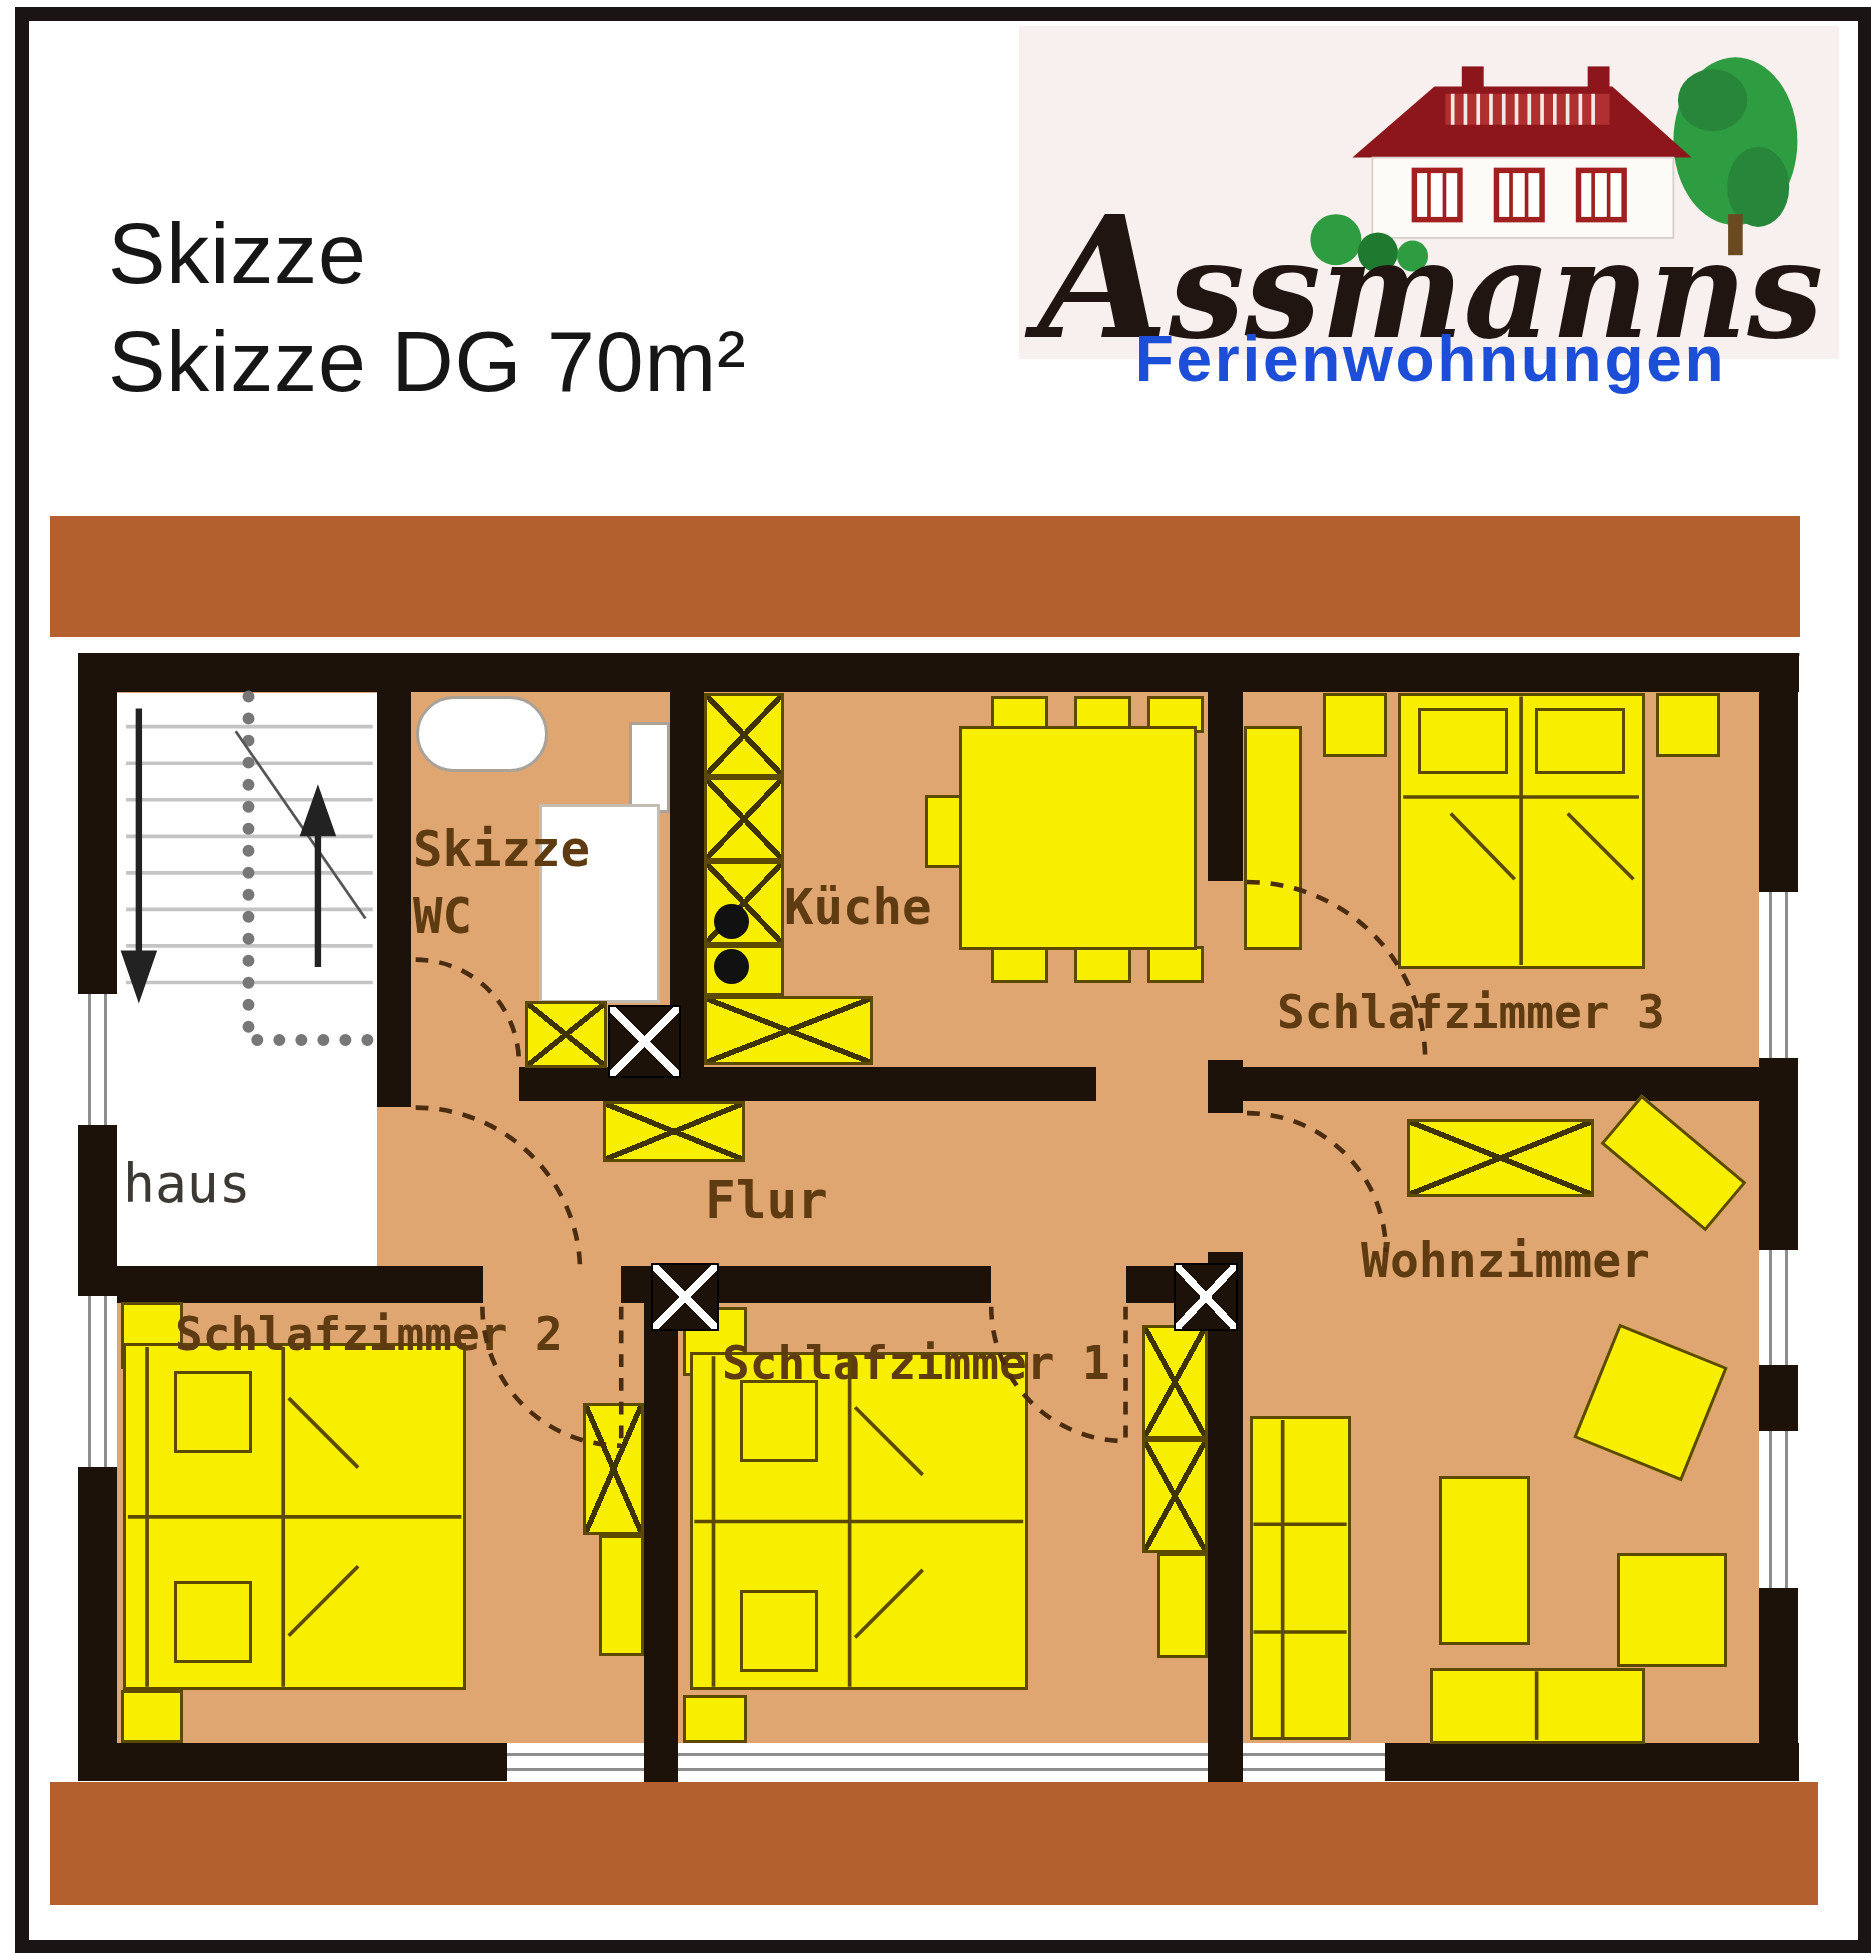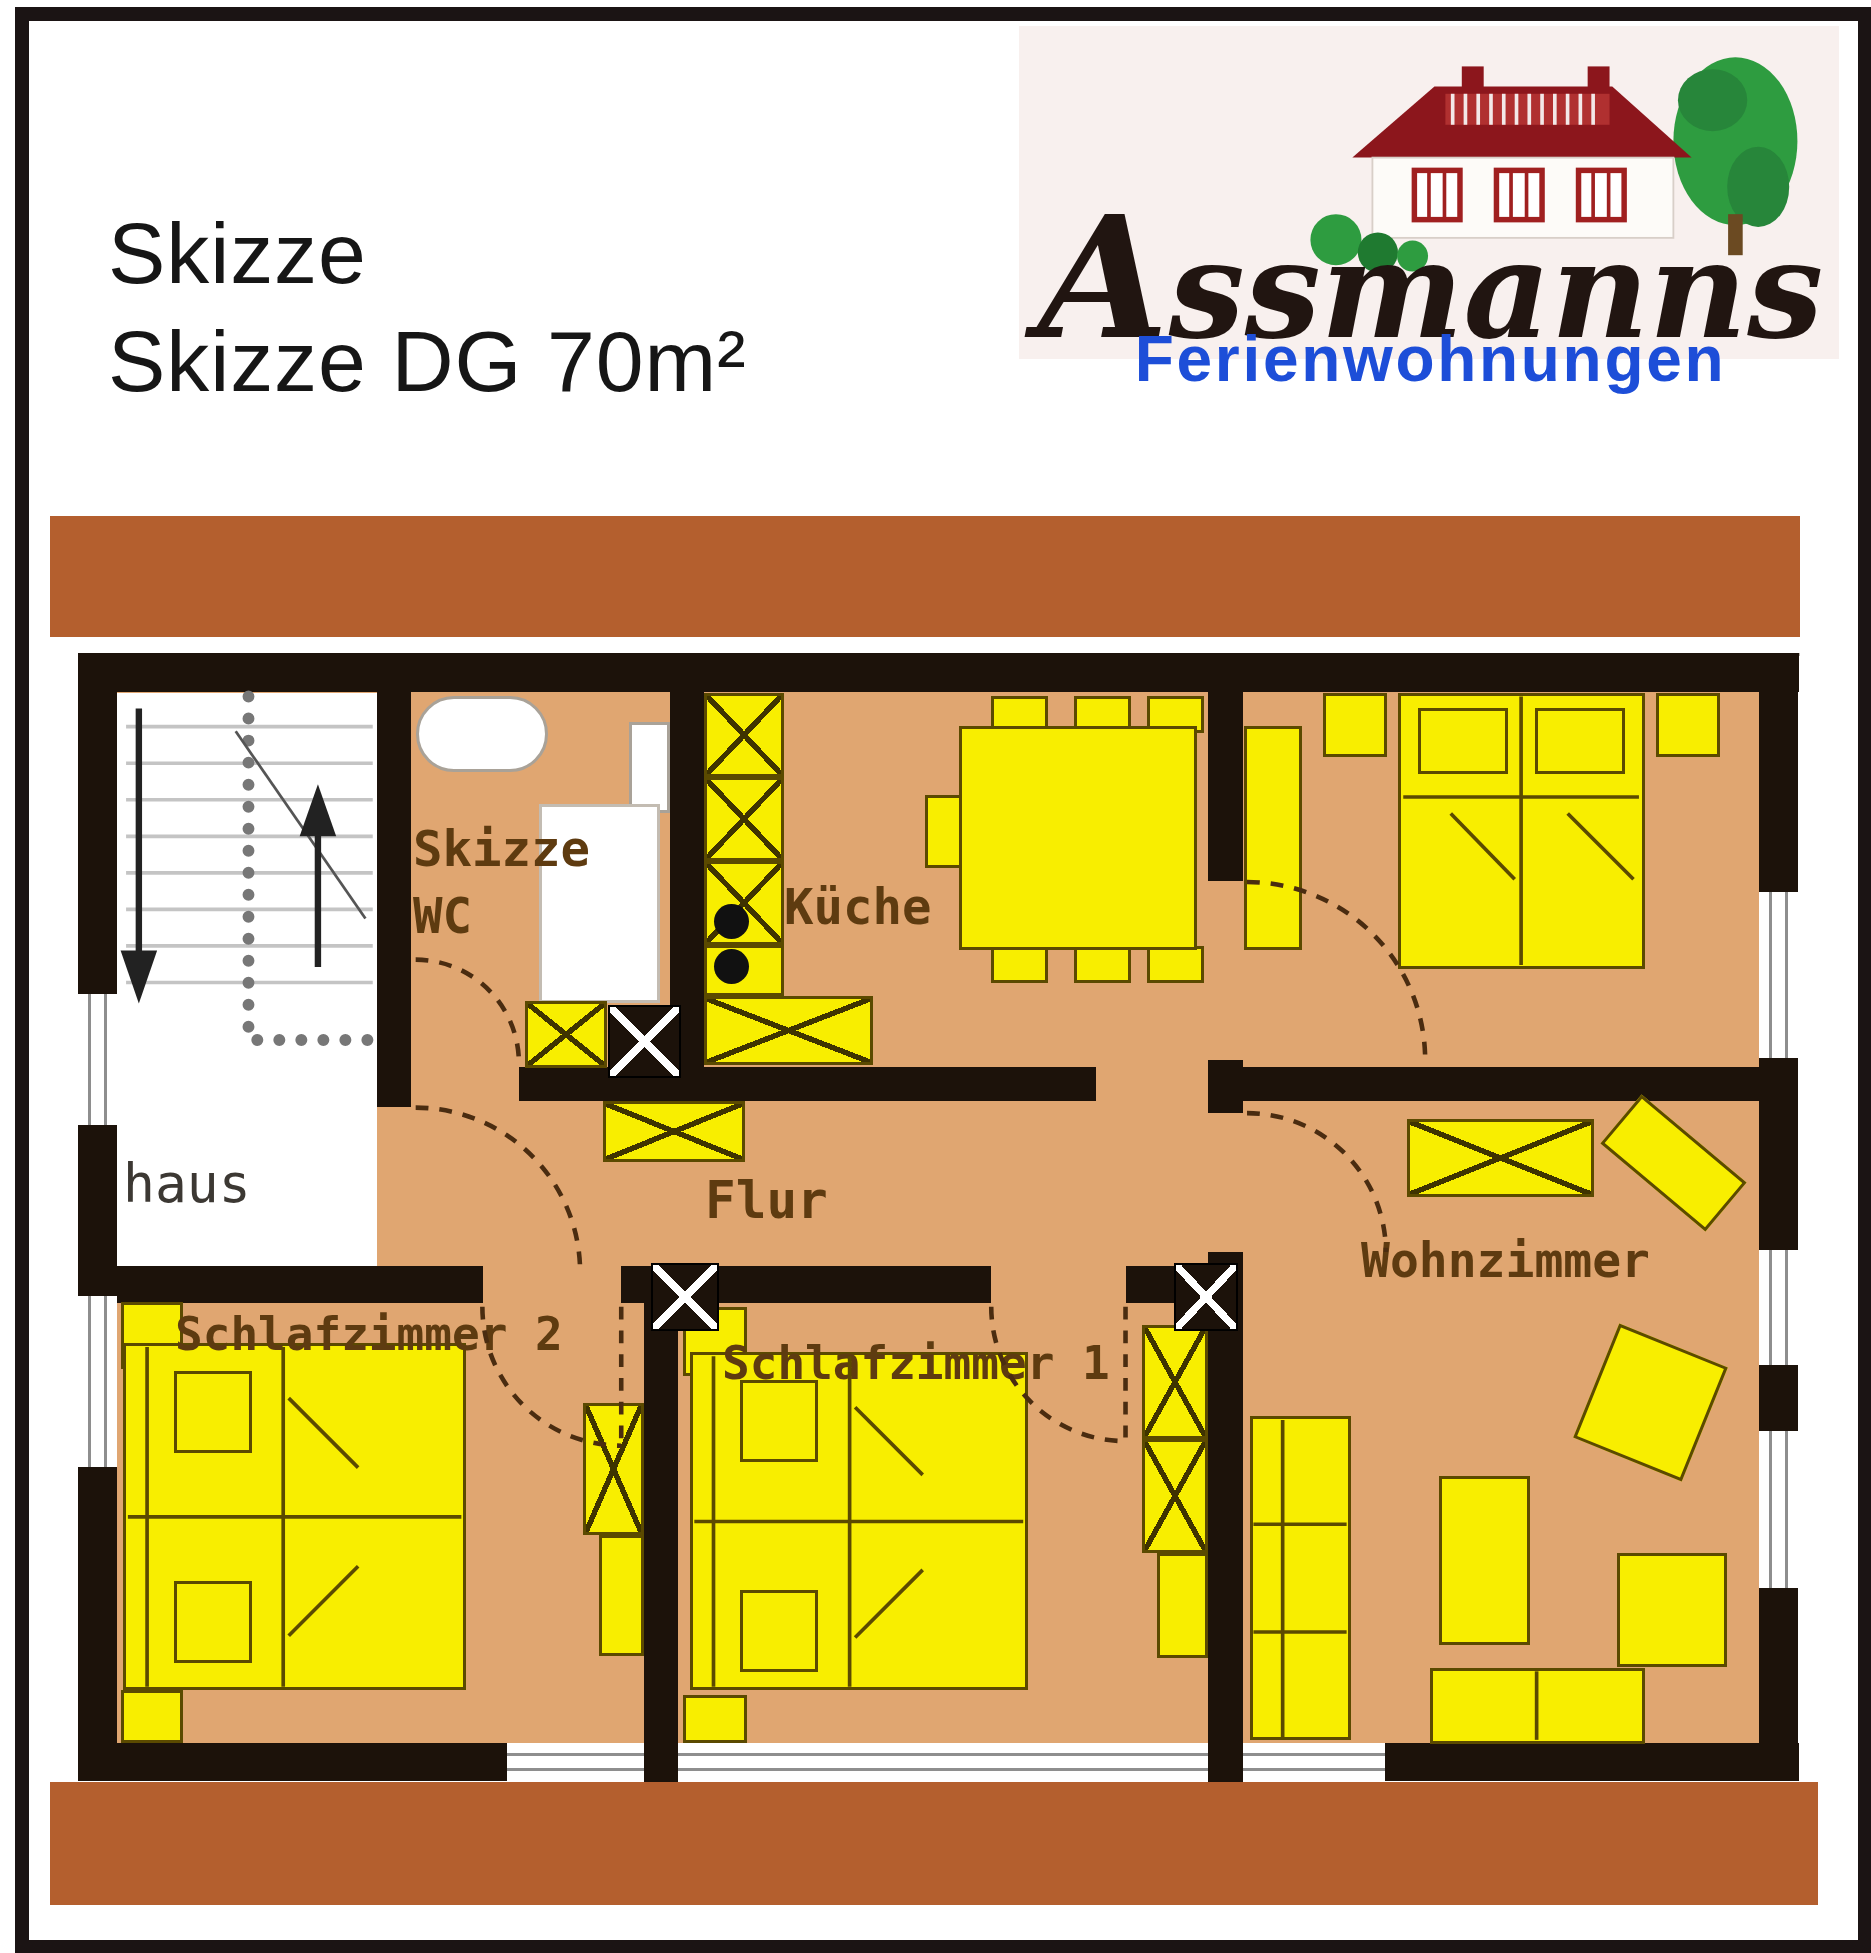--- a/index.html
+++ b/index.html
@@ -183,20 +183,21 @@
   <div class="abs furn" style="left:1157px;top:1553px;width:51px;height:105px;"></div>
 
   <div class="abs chimney" style="left:608px;top:1005px;width:73px;height:73px;"></div>
   <div class="abs chimney" style="left:651px;top:1263px;width:68px;height:68px;"></div>
   <div class="abs chimney" style="left:1174px;top:1263px;width:64px;height:68px;"></div>
 
   <div class="abs tlabel" style="left:123px;top:1153px;font-size:53px;">haus</div>
   <div class="abs rlabel" style="left:413px;top:821px;font-size:49px;">Skizze</div>
   <div class="abs rlabel" style="left:413px;top:888px;font-size:49px;">WC</div>
   <div class="abs rlabel" style="left:784px;top:879px;font-size:49px;">Küche</div>
+  <div class="abs rlabel" style="left:1277px;top:985px;font-size:46px;">Schlafzimmer 3</div>
   <div class="abs rlabel" style="left:705px;top:1171px;font-size:51px;">Flur</div>
   <div class="abs rlabel" style="left:1361px;top:1232px;font-size:48px;">Wohnzimmer</div>
   <div class="abs rlabel" style="left:175px;top:1307px;font-size:46px;">Schlafzimmer 2</div>
   <div class="abs rlabel" style="left:722px;top:1308px;font-size:46px;margin-top:28px;">Schlafzimmer 1</div>
 
   <svg class="abs overlay" width="1871" height="1954" viewBox="0 0 2048 2138">
 
     <g stroke="#c4c4c4" stroke-width="4">
       <line x1="138" y1="795" x2="408" y2="795"></line>
       <line x1="138" y1="835" x2="408" y2="835"></line>

